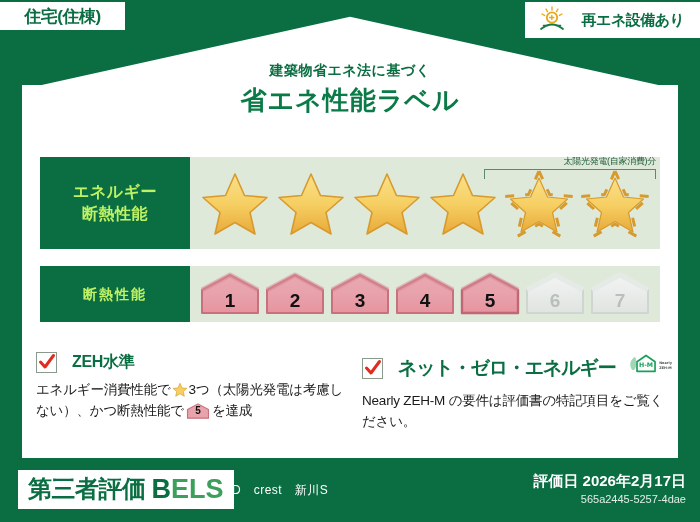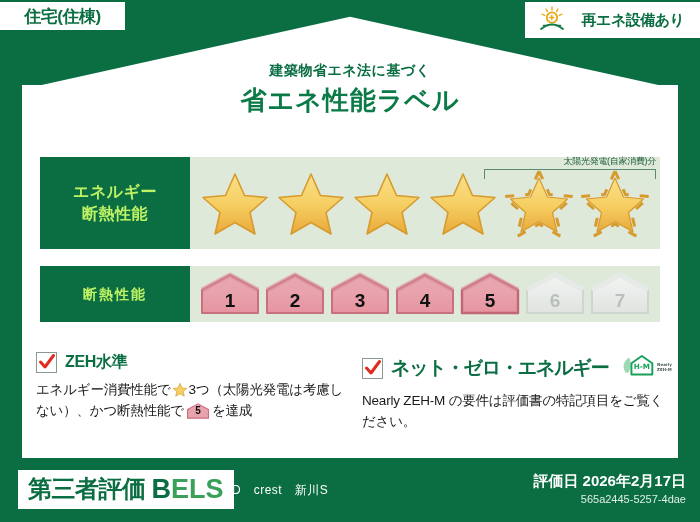--- a/index.html
+++ b/index.html
@@ -146,21 +146,21 @@
     margin-bottom:7px;
   }
   .chk{
     width:19px;height:19px;flex:0 0 19px;
     border:1.5px solid #8a9a8f;
     background:#fff;position:relative;
   }
   .chk svg{position:absolute;left:1px;top:0px;width:18px;height:18px;}
   .crit-title{
     font-size:16px;font-weight:bold;color:#0a6e42;
-    letter-spacing:-0.3px;white-space:nowrap;
+    letter-spacing:-0.3px;white-space:nowrap;margin-left:7px;
   }
   .crit-title.jp{letter-spacing:-1.2px;font-size:19px;}
   .crit-body{
     font-size:13.5px;color:#1a1a1a;
     line-height:1.55;letter-spacing:-0.2px;
   }
   .inline-star{
     display:inline-block;vertical-align:-3px;
     width:16px;height:16px;margin:0 1px;
   }

